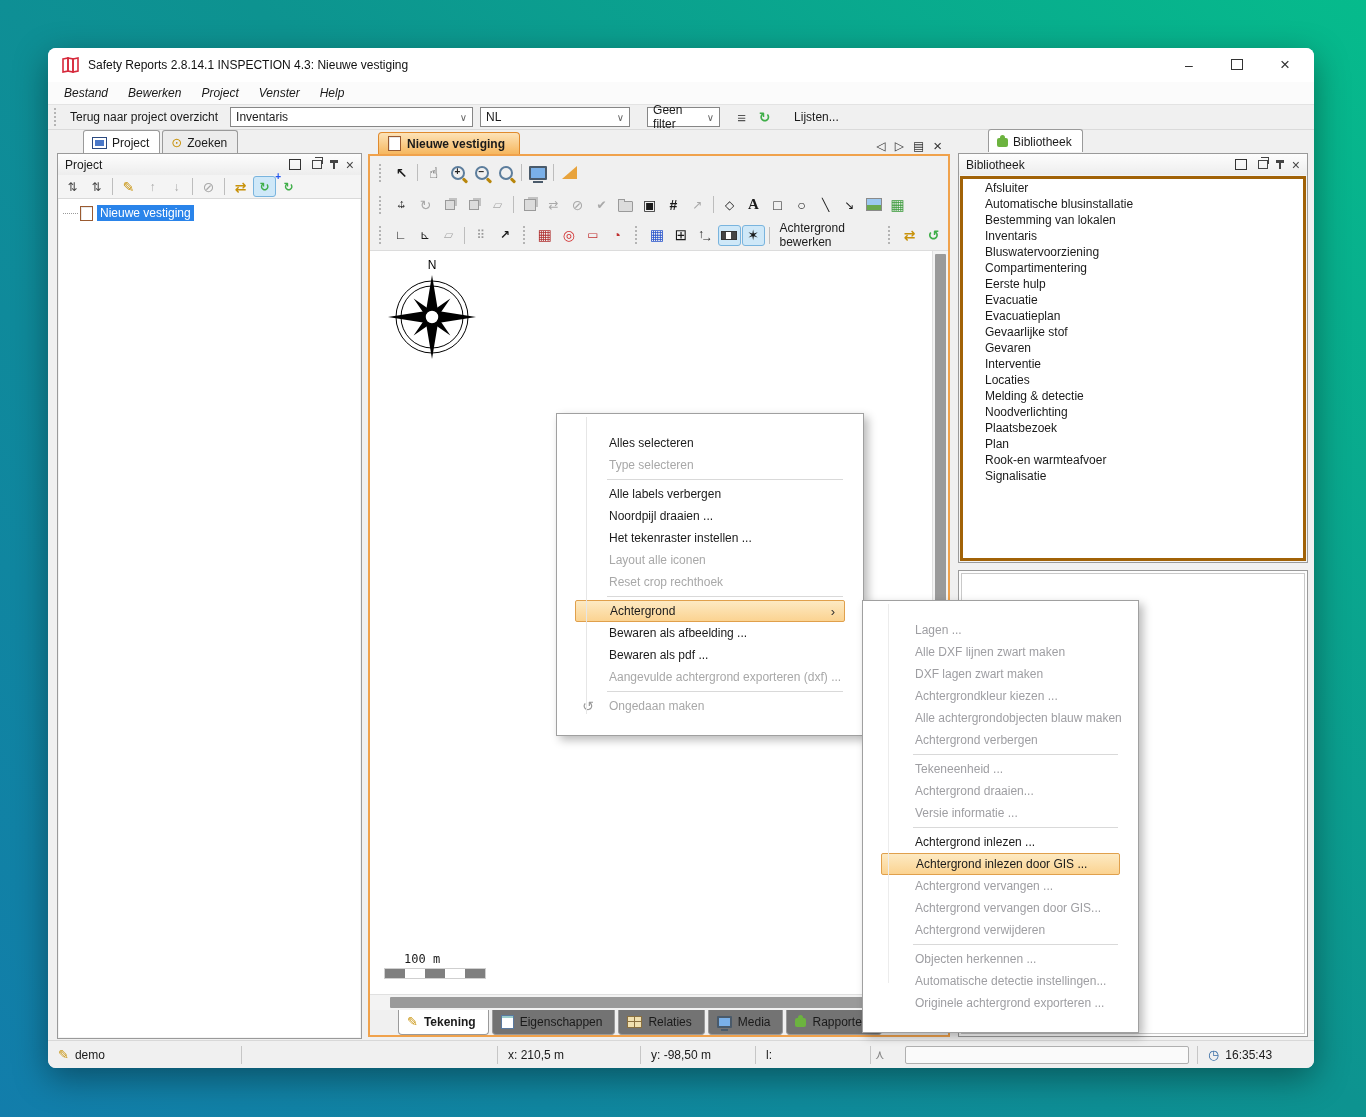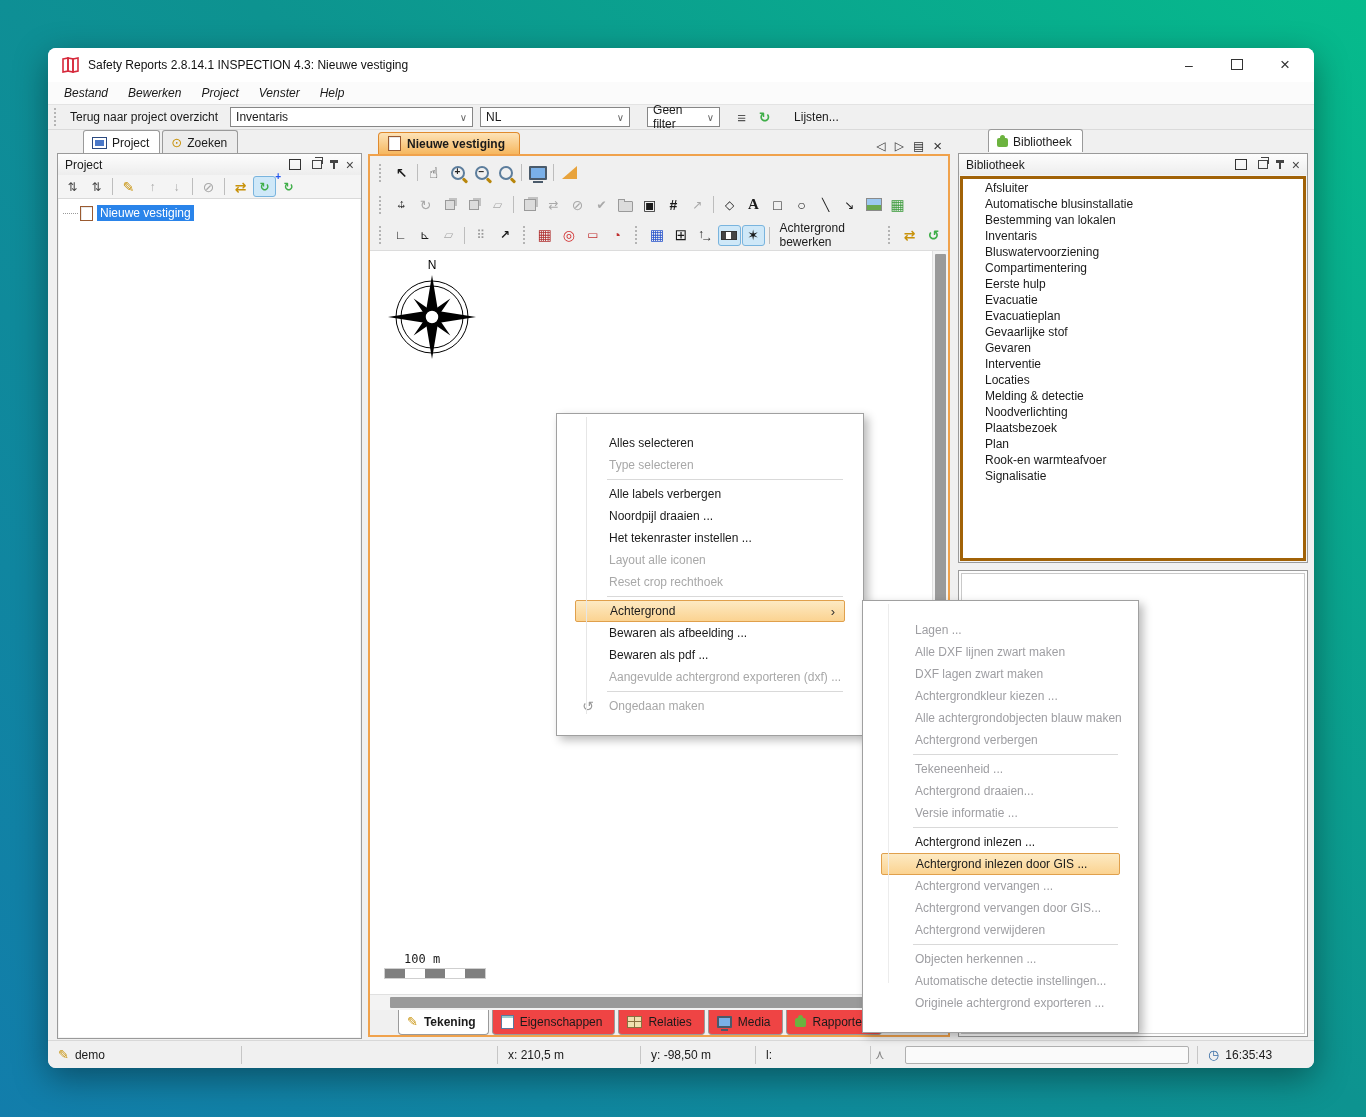--- a/index.html
+++ b/index.html
@@ -69,21 +69,21 @@
   .vscroll .thumb{position:absolute;left:2px;right:2px;top:3px;bottom:3px;background:#9a9a9a;border-radius:1px;}
   .hscroll{height:15px;background:#f3f3f3;border-top:1px solid #e0e0e0;position:relative;flex:0 0 auto;}
   .hscroll .thumb{position:absolute;left:20px;right:16px;top:2px;bottom:2px;background:#9a9a9a;border-radius:1px;}
   .compass{position:absolute;left:16px;top:4px;}
   .scalebar{position:absolute;left:14px;bottom:15px;display:flex;border:1px solid #cfcfcf;background:#fff;}
   .scaleseg{width:20px;height:9px;}
   .scaleseg.g{background:#7f7f7f;}  .scaleseg.w{background:#fff;}
   .scale-label{position:absolute;left:34px;bottom:28px;font-family:"DejaVu Sans Mono","Liberation Mono",monospace;font-size:12px;}
   .bottom-tabs{height:25px;background:#f0f0f0;display:flex;align-items:flex-start;gap:3px;padding-left:28px;flex:0 0 auto;}
   .btab{display:flex;align-items:center;gap:6px;padding:3px 12px 4px 8px;border:1px solid #9a9a9a;border-top:none;
-    border-radius:0 0 4px 4px;background:#ef4444;height:17px;}
+    border-radius:0 0 4px 4px;background:#737373;height:17px;}
   .btab.active{background:#fff;font-weight:bold;}
   
   .right-dock{position:absolute;left:910px;top:0;width:352px;height:907px;}
   .libbox{position:absolute;left:0;top:23px;right:2px;height:410px;border:1px solid #9a9a9a;background:#f4f4f4;box-sizing:border-box;}
   .liblist{position:absolute;left:1px;right:1px;top:22px;bottom:1px;background:#fff;border:3px solid #a16207;padding:1px 0 0 20px;overflow:hidden;}
   .lib-item{height:16px;line-height:16px;padding-left:2px;white-space:nowrap;}
   .emptybox{position:absolute;left:0;top:440px;right:2px;bottom:0;border:1px solid #9a9a9a;background:#fdfdfd;box-sizing:border-box;}
   .emptybox .inner{position:absolute;left:2px;top:2px;right:2px;bottom:2px;border:1px solid #c9c9c9;background:#fff;}
   
   .statusbar{position:absolute;left:0;bottom:0;right:0;height:28px;background:#f0f0f0;border-top:1px solid #d8d8d8;

